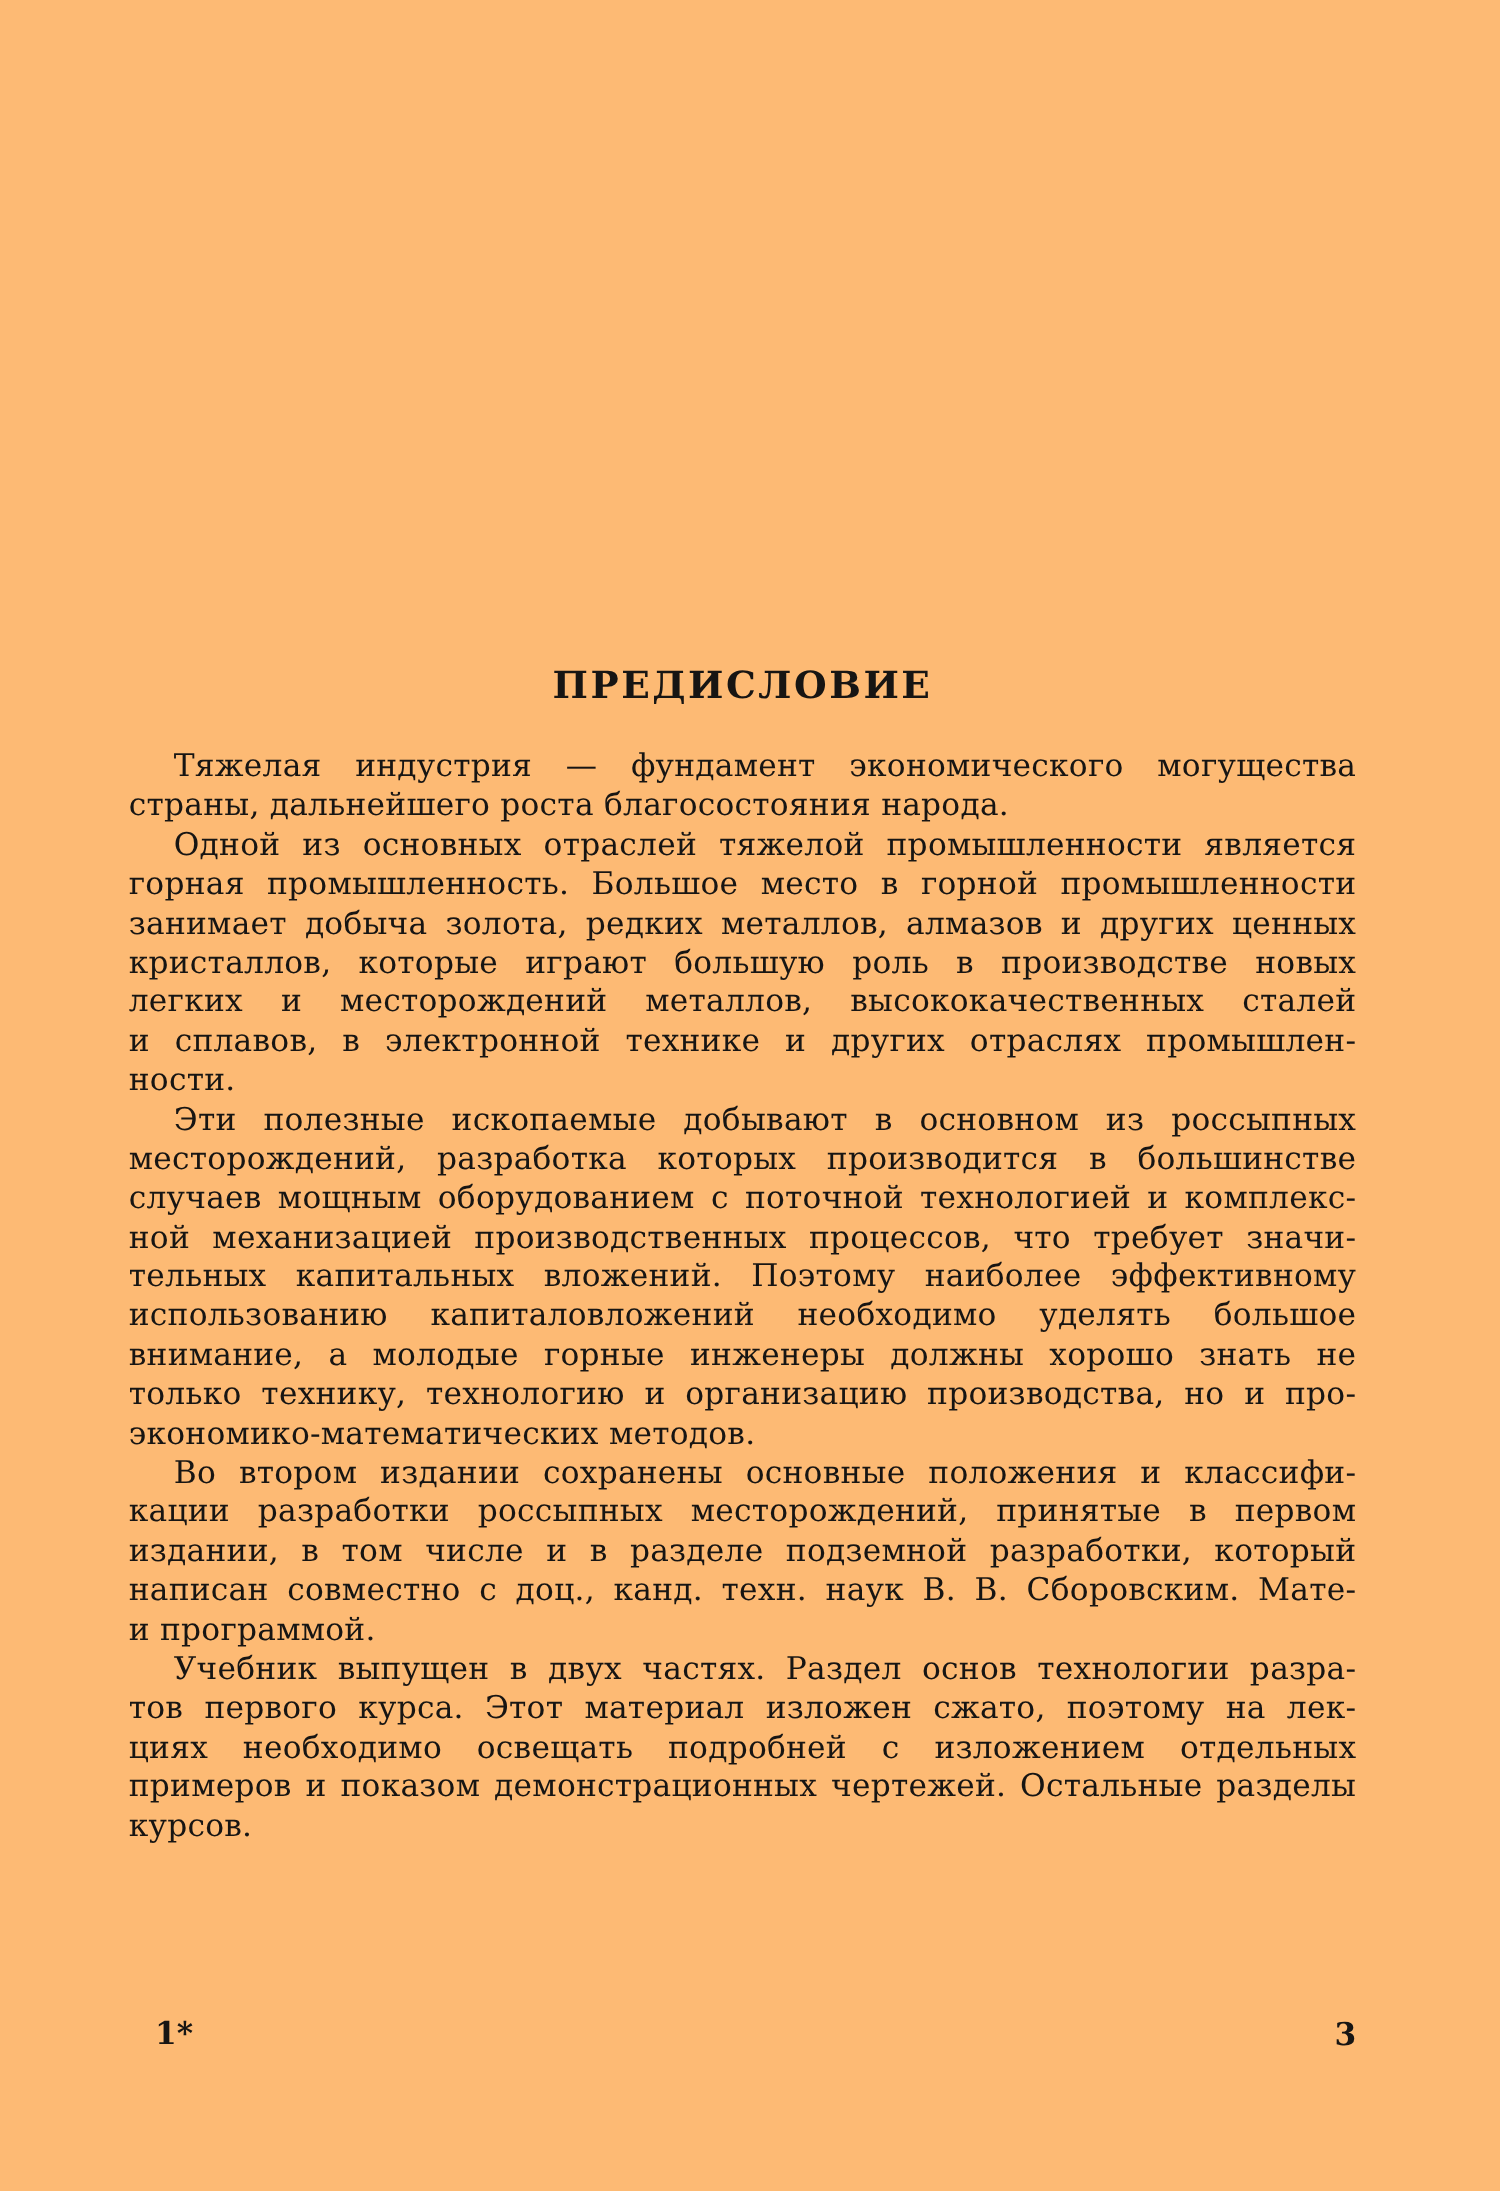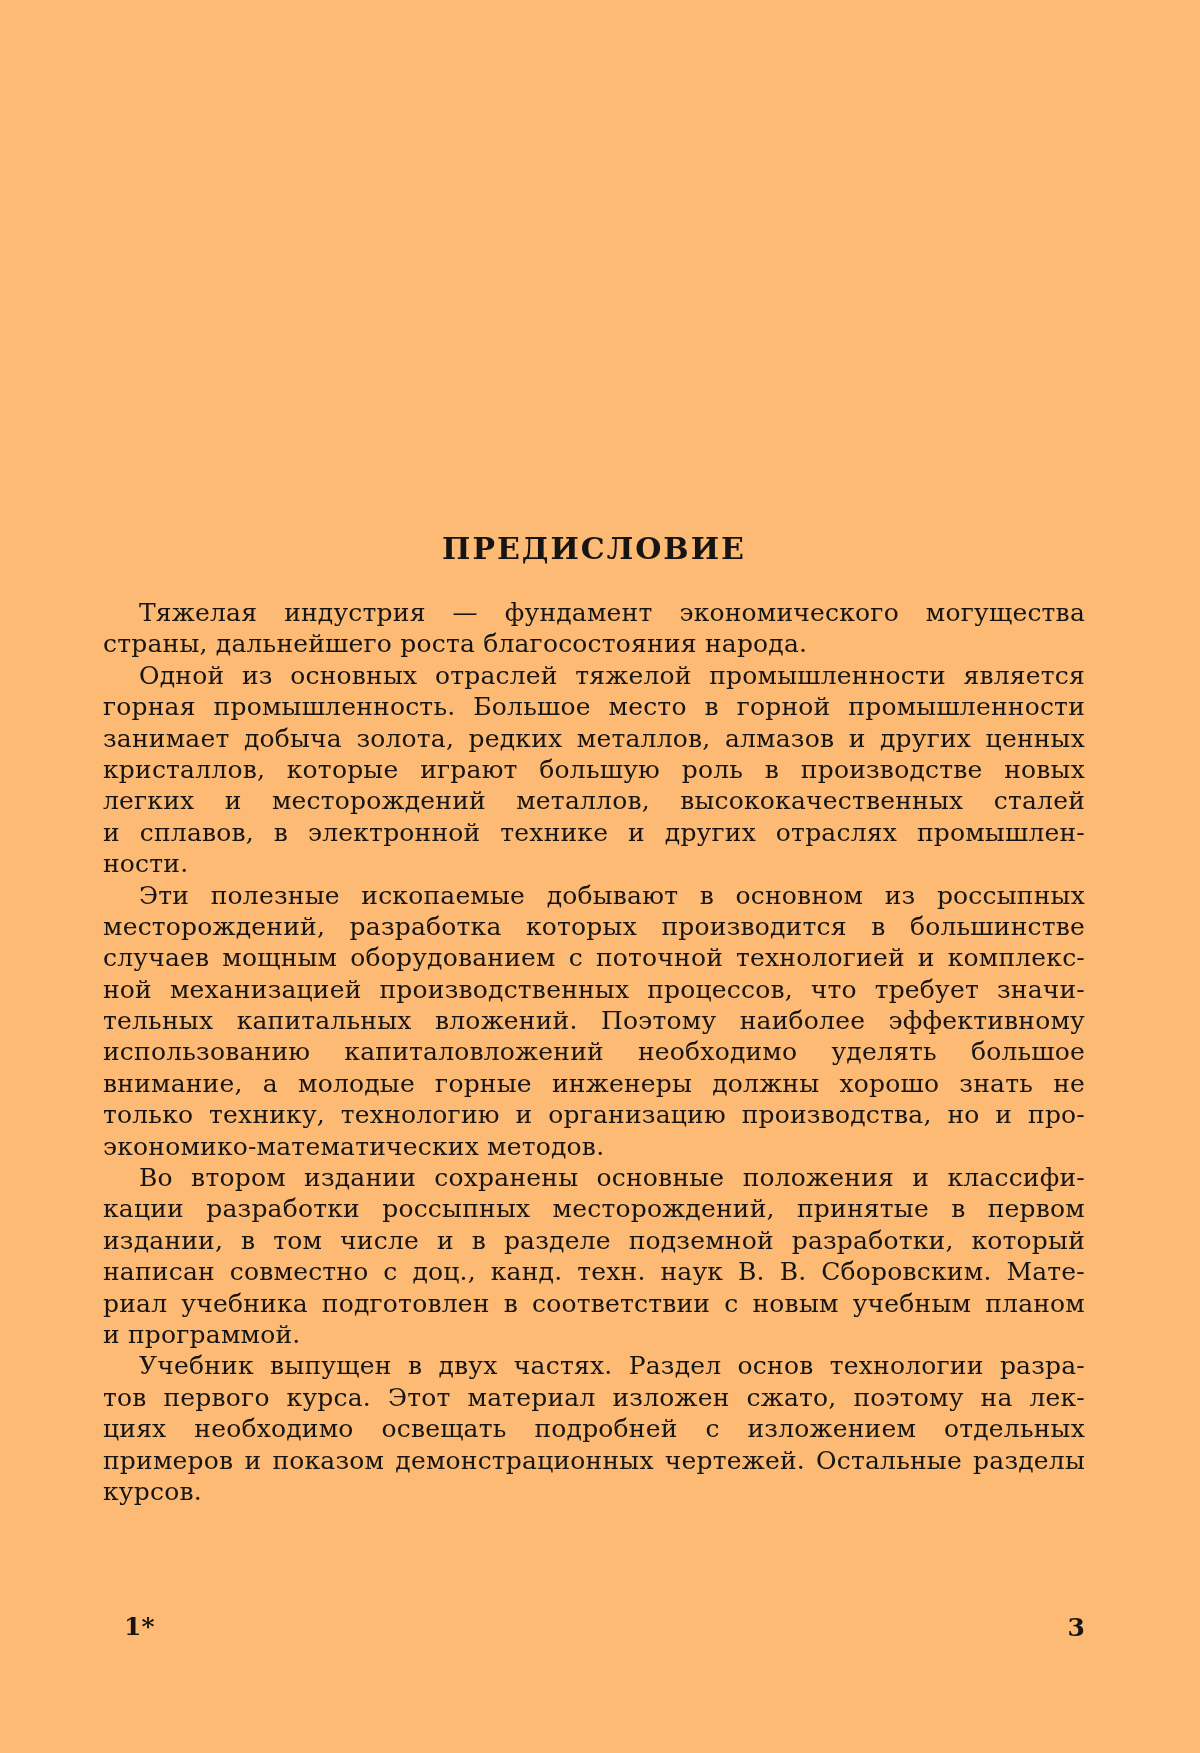--- a/index.html
+++ b/index.html
@@ -87,21 +87,20 @@
         <div class="tl">использованию капиталовложений необходимо уделять большое</div>
         <div class="tl">внимание, а молодые горные инженеры должны хорошо знать не</div>
         <div class="tl">только технику, технологию и организацию производства, но и про-</div>
         <div class="tl last">экономико-математических методов.</div>
       </div>
       <div>
         <div class="tl indent">Во втором издании сохранены основные положения и классифи-</div>
         <div class="tl">кации разработки россыпных месторождений, принятые в первом</div>
         <div class="tl">издании, в том числе и в разделе подземной разработки, который</div>
         <div class="tl">написан совместно с доц., канд. техн. наук В. В. Сборовским. Мате-</div>
-        <div class="tl">риал учебника подготовлен в соответствии с новым учебным планом</div>
         <div class="tl last">и программой.</div>
       </div>
       <div>
         <div class="tl indent">Учебник выпущен в двух частях. Раздел основ технологии разра-</div>
         <div class="tl">тов первого курса. Этот материал изложен сжато, поэтому на лек-</div>
         <div class="tl">циях необходимо освещать подробней с изложением отдельных</div>
         <div class="tl">примеров и показом демонстрационных чертежей. Остальные разделы</div>
         <div class="tl last">курсов.</div>
       </div>
     </div>

